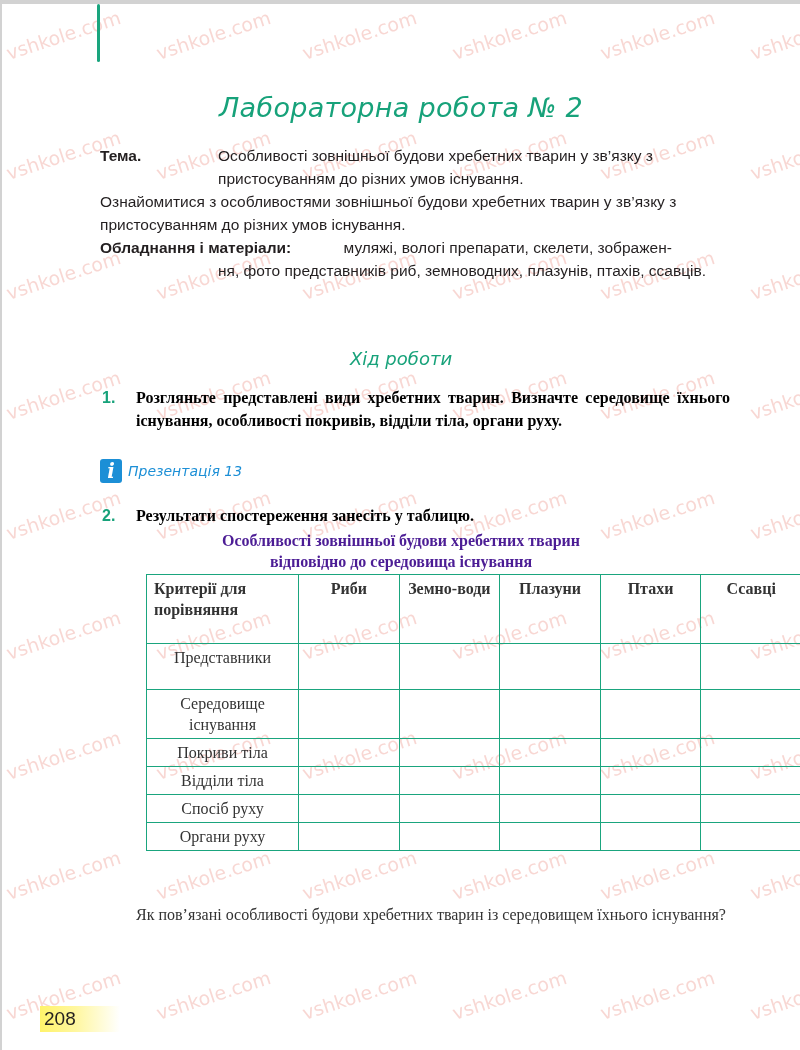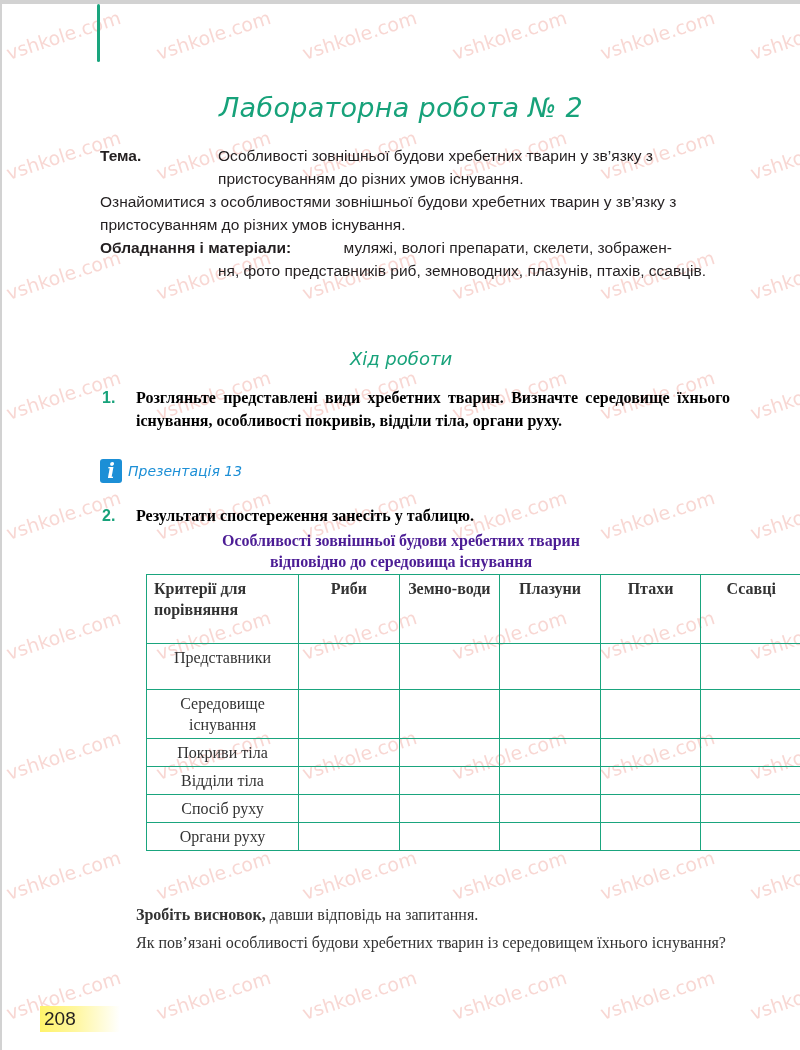--- a/index.html
+++ b/index.html
@@ -258,21 +258,20 @@
           <td></td>
             <td></td>
             <td></td>
             <td></td>
             <td></td>
         </tr>
       </tbody>
     </table>
 
     <div class="conclusion">
-      <p><span class="bold">Зробіть висновок,</span><span> давши відповідь на запитання.</span></p>
       <p>Як пов’язані особливості будови хребетних тварин із середовищем їхнього існування?</p>
     </div>
 
     <div class="page-num">
       <span>208</span>
     </div>
   </div>
 </div>
 
 </body></html>

